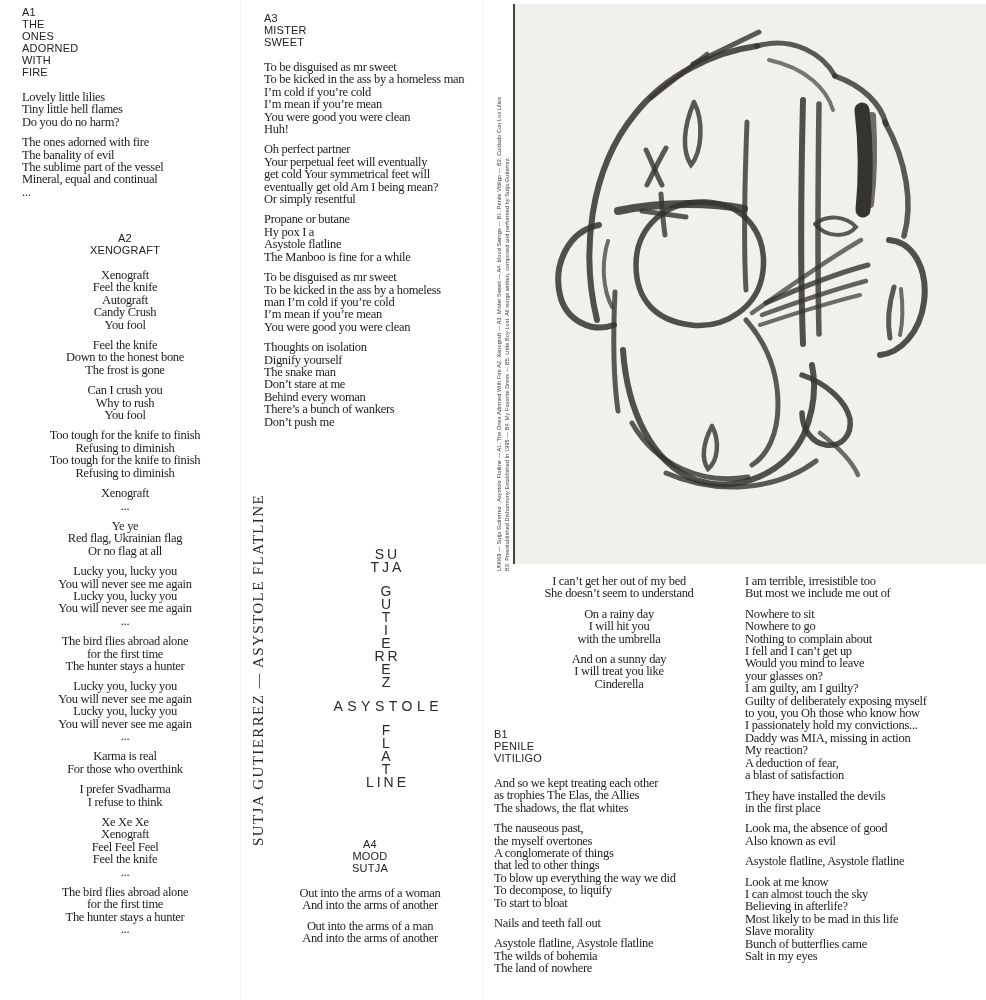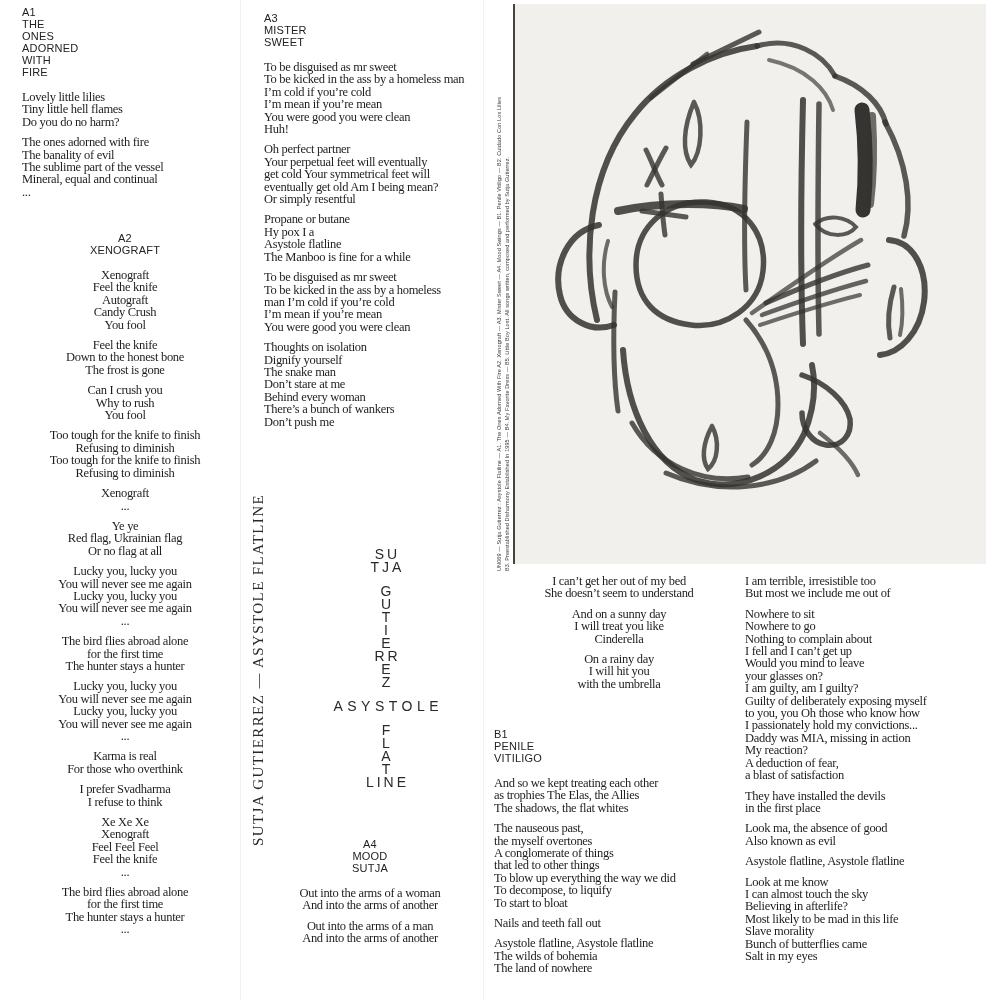--- a/index.html
+++ b/index.html
@@ -295,28 +295,28 @@
     </g>
   </svg>
 </div>
 
 <div class="col center-align" style="left:494px;top:575px;width:250px;">
     <div class="stanza">
       <div class="line">I can’t get her out of my bed</div>
       <div class="line">She doesn’t seem to understand</div>
     </div>
     <div class="stanza">
+      <div class="line">On a rainy day</div>
+      <div class="line">I will hit you</div>
+      <div class="line">with the umbrella</div>
+    </div>
+    <div class="stanza">
       <div class="line">And on a sunny day</div>
       <div class="line">I will treat you like</div>
       <div class="line">Cinderella</div>
-    </div>
-    <div class="stanza">
-      <div class="line">On a rainy day</div>
-      <div class="line">I will hit you</div>
-      <div class="line">with the umbrella</div>
     </div>
   </div>
 
 <div class="col left-align" style="left:494px;top:728px;width:246px;">
     <div class="sec-title">
       <div>B1</div>
       <div>PENILE</div>
       <div>VITILIGO</div>
     </div>
     <div class="stanza">

